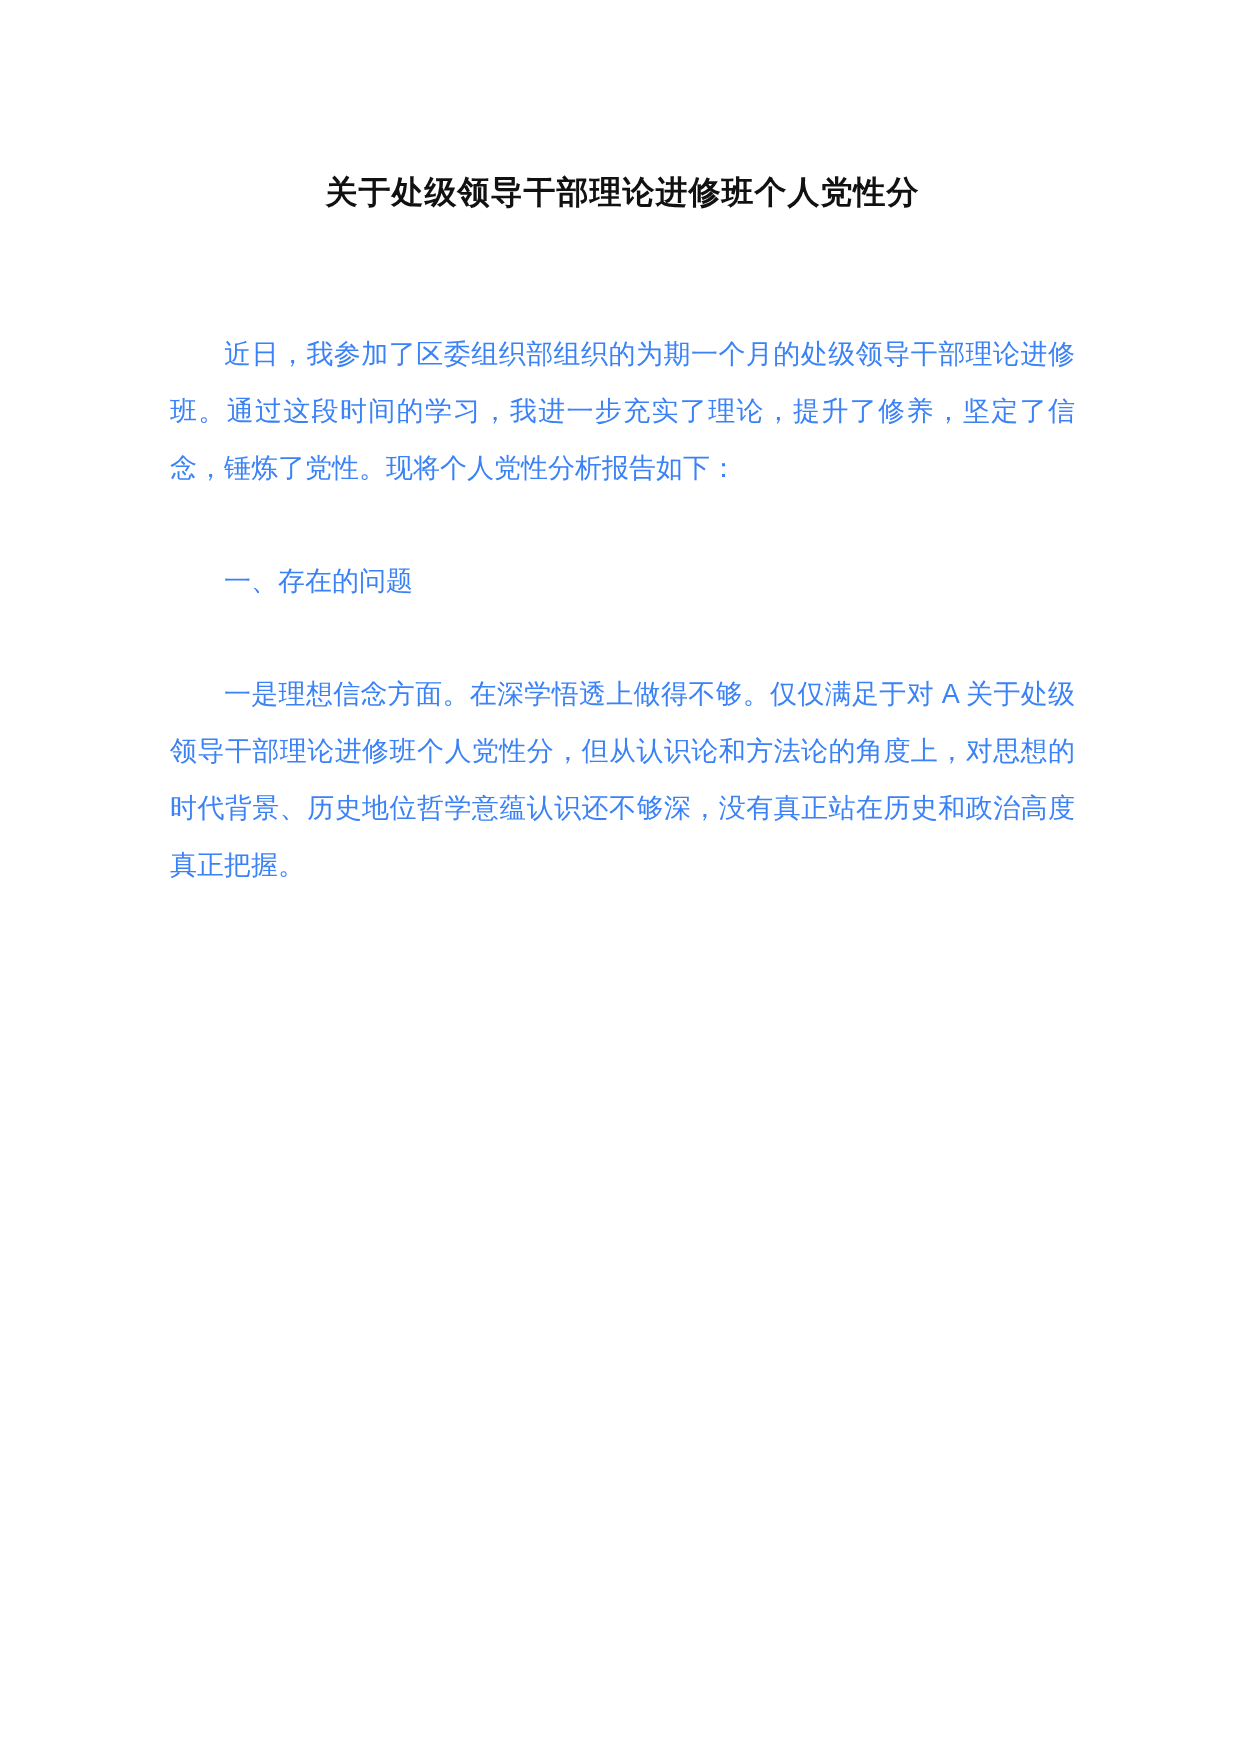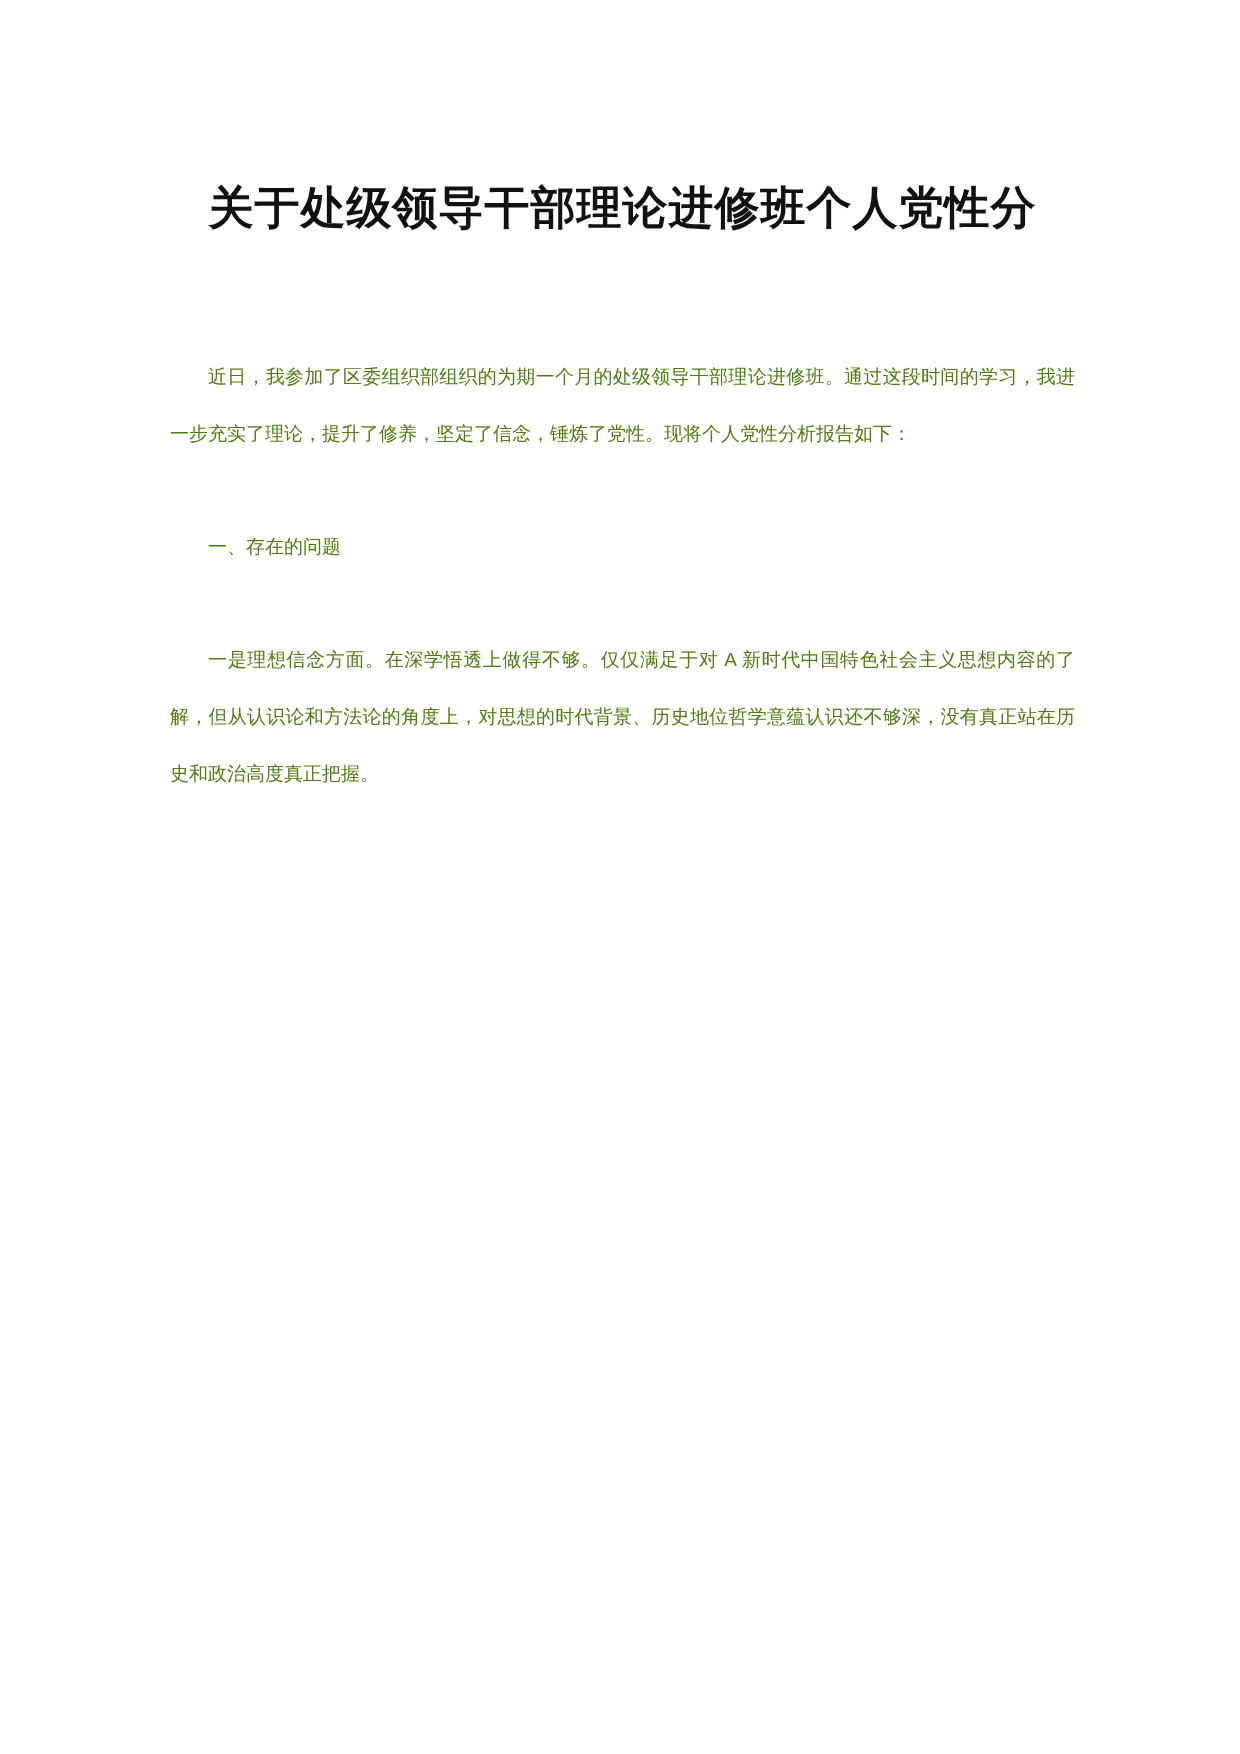--- a/index.html
+++ b/index.html
@@ -13,41 +13,41 @@
     height: 1754px;
     margin: 0 auto;
     background: #ffffff;
     box-sizing: border-box;
     padding: 155px 165px 0 170px;
     font-family: "Liberation Sans", "DejaVu Sans", sans-serif;
     color: #1c1c1c;
     overflow: hidden;
   }
   .doc-title {
-    font-size: 45px;
+    font-size: 32px;
     font-weight: 700;
     text-align: center;
     letter-spacing: 1px;
     line-height: 1;
     color: #111111;
   }
   .doc-title .title-line {
     display: block;
     margin-bottom: 118px;
   }
   .doc-body {
     margin-top: 80px;
   }
   .doc-paragraph {
-    font-size: 19px;
+    font-size: 27px;
     line-height: 57px;
     text-align: justify;
     text-justify: inter-ideograph;
     text-indent: 2em;
-    color: #4d7c0f;
+    color: #3b82f6;
     margin: 0 0 56px 0;
     word-break: break-all;
   }
   .doc-paragraph.section-heading {
     text-align: left;
   }
 </style>
 </head>
 <body>
 
@@ -56,18 +56,18 @@
   <h1 class="doc-title">
     <span class="title-line">关于处级领导干部理论进修班个人党性分</span>
   </h1>
 
   <div class="doc-body">
 
     <p class="doc-paragraph">近日，我参加了区委组织部组织的为期一个月的处级领导干部理论进修班。通过这段时间的学习，我进一步充实了理论，提升了修养，坚定了信念，锤炼了党性。现将个人党性分析报告如下：</p>
 
     <p class="doc-paragraph section-heading">一、存在的问题</p>
 
-    <p class="doc-paragraph">一是理想信念方面。在深学悟透上做得不够。仅仅满足于对 A 新时代中国特色社会主义思想内容的了解，但从认识论和方法论的角度上，对思想的时代背景、历史地位哲学意蕴认识还不够深，没有真正站在历史和政治高度真正把握。</p>
+    <p class="doc-paragraph">一是理想信念方面。在深学悟透上做得不够。仅仅满足于对 A 关于处级领导干部理论进修班个人党性分，但从认识论和方法论的角度上，对思想的时代背景、历史地位哲学意蕴认识还不够深，没有真正站在历史和政治高度真正把握。</p>
 
 
   </div>
 
 </div>
 
 </body></html>

